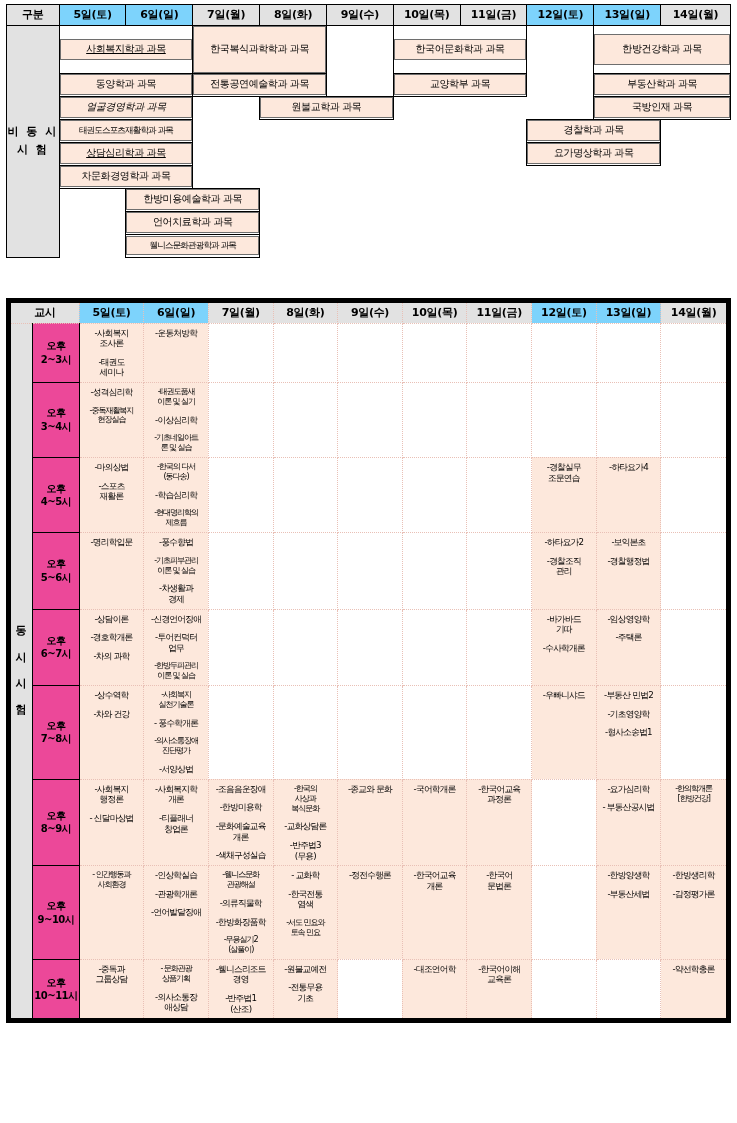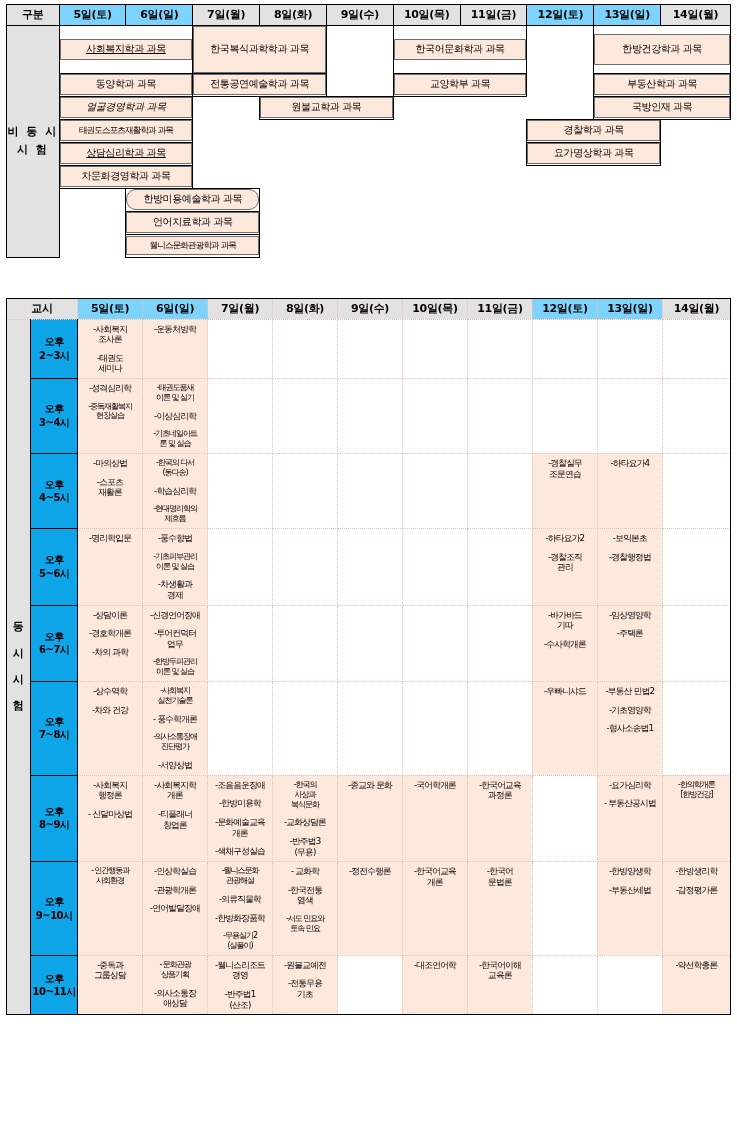--- a/index.html
+++ b/index.html
@@ -54,33 +54,33 @@
   .t1 .course{
     background:#fde8dc;
     border:1px solid #6e6e6e;
     font-size:10px;
     letter-spacing:-0.4px;
     white-space:nowrap;
   }
   .t1 .course.tight{font-size:8.6px;letter-spacing:-0.9px;}
 
   
-  .t2{border:1px solid #000000;margin-top:40px;}
+  .t2{border:5px solid #000000;margin-top:40px;}
   .t2 td{border:1px dotted #e9c0b6;}
   .t2 .sideband{
     background:#e2e2e2;
     border:1px solid #000;
     width:24px;
     font-size:11px;
     font-weight:bold;
     line-height:2.4;
     letter-spacing:1px;
   }
   .t2 .period{
-    background:#0ea5e9;
+    background:#ec4899;
     border:1px solid #000;
     width:46px;
     font-size:10px;
     font-weight:bold;
     letter-spacing:-0.5px;
     line-height:1.35;
   }
   .t2 .cell{
     height:auto;
     padding:3px 1px;
@@ -219,21 +219,21 @@
           <td class="slot blank"></td>
           <td class="slot blank"></td>
           <td class="slot blank"></td>
           <td class="slot blank"></td>
           <td class="slot blank"></td>
           <td class="slot blank"></td>
         </tr>
         <tr>
           <td class="slot blank"></td>
           <td class="slot" colspan="2">
-            <div class="course" style="padding: 3px 0px; border-radius: 10px;">한방미용예술학과 과목</div>
+            <div class="course" style="padding: 3px 0px;">한방미용예술학과 과목</div>
           </td>
           <td class="slot blank"></td>
           <td class="slot blank"></td>
           <td class="slot blank"></td>
           <td class="slot blank"></td>
           <td class="slot blank"></td>
           <td class="slot blank"></td>
           <td class="slot blank"></td>
         </tr>
         <tr>

